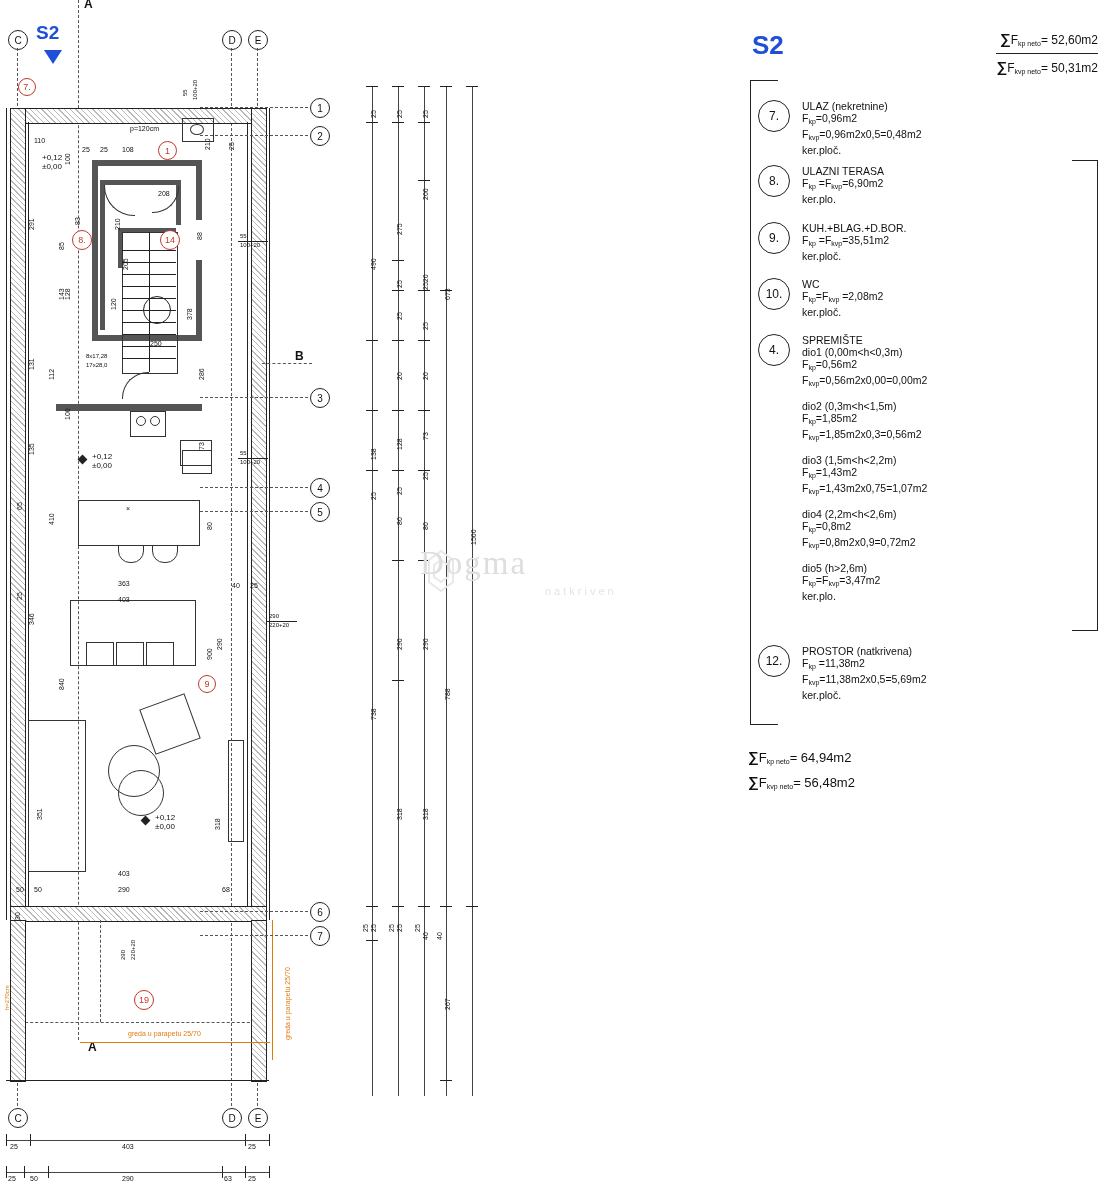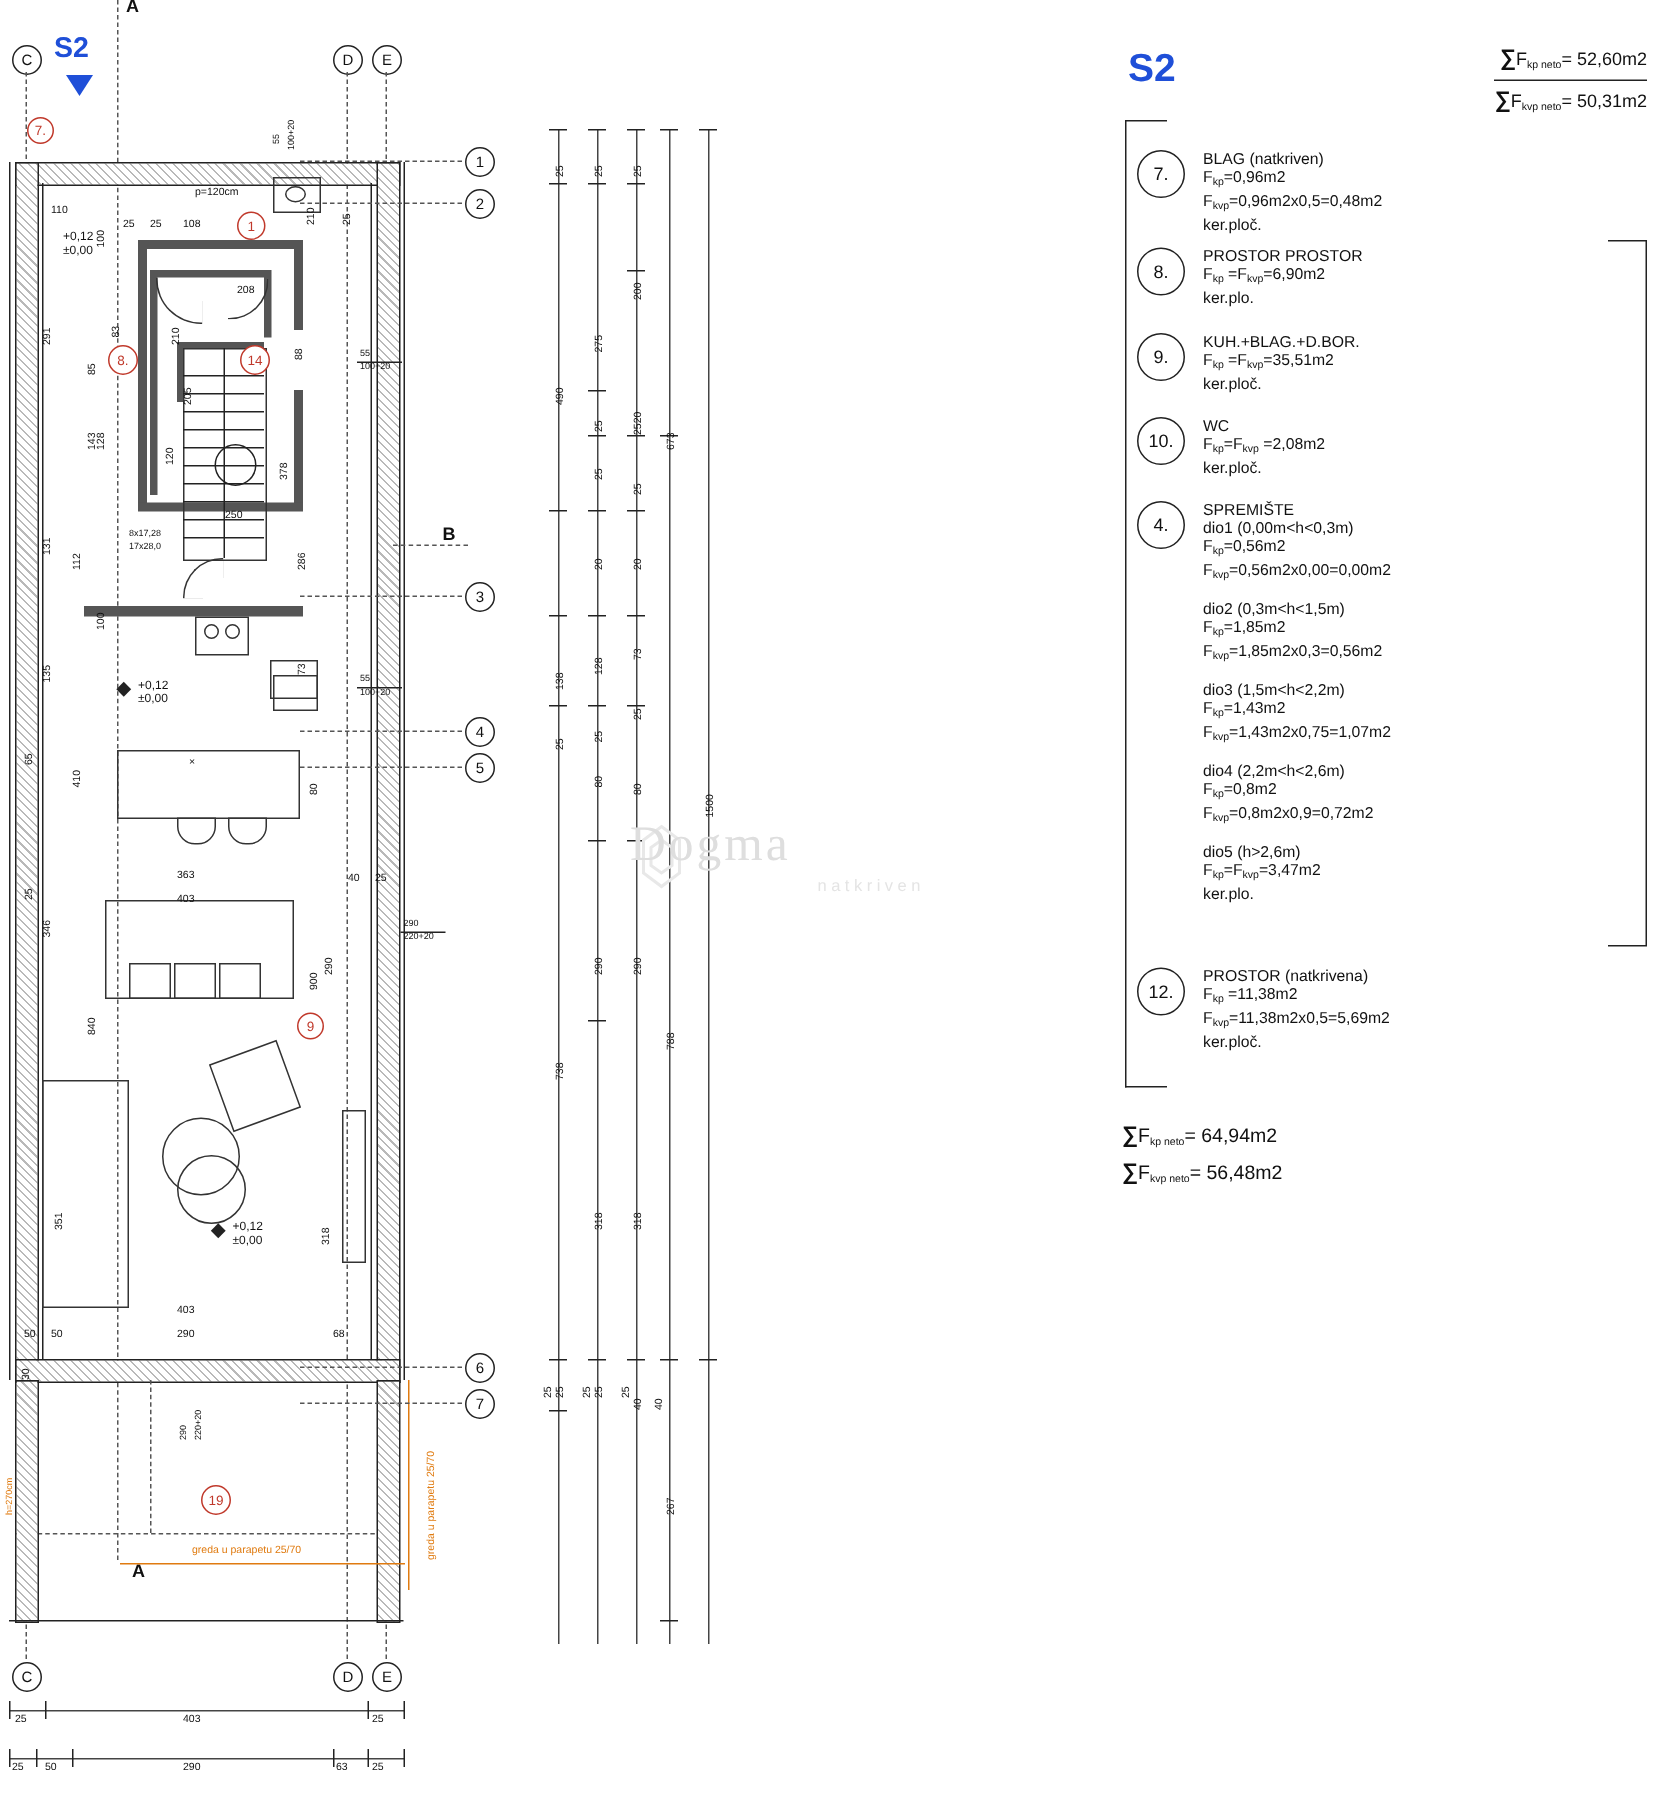--- a/index.html
+++ b/index.html
@@ -389,31 +389,31 @@
       <div class="trule"></div>
       <div class="brule"></div>
   </div>
   <div class="rbrk"></div>
   <div class="rbrk-t"></div>
     <div class="rbrk-b"></div>
 
   <div class="item" style="top:100px;">
     <div class="num">7.</div>
     <div class="body">
-      <div>BLAG (natkriven)</div>
+      <div>ULAZ (nekretnine)</div>
       <div>F<span class="sub">kp</span>=0,96m2</div>
       <div>F<span class="sub">kvp</span>=0,96m2x0,5=0,48m2</div>
       <div>ker.ploč.</div>
     </div>
   </div>
 
   <div class="item" style="top:165px;">
     <div class="num">8.</div>
     <div class="body">
-      <div>PROSTOR PROSTOR</div>
+      <div>ULAZNI TERASA</div>
       <div>F<span class="sub">kp</span> =F<span class="sub">kvp</span>=6,90m2</div>
       <div>ker.plo.</div>
     </div>
   </div>
 
   <div class="item" style="top:222px;">
     <div class="num">9.</div>
     <div class="body">
       <div>KUH.+BLAG.+D.BOR.</div>
       <div>F<span class="sub">kp</span> =F<span class="sub">kvp</span>=35,51m2</div>

